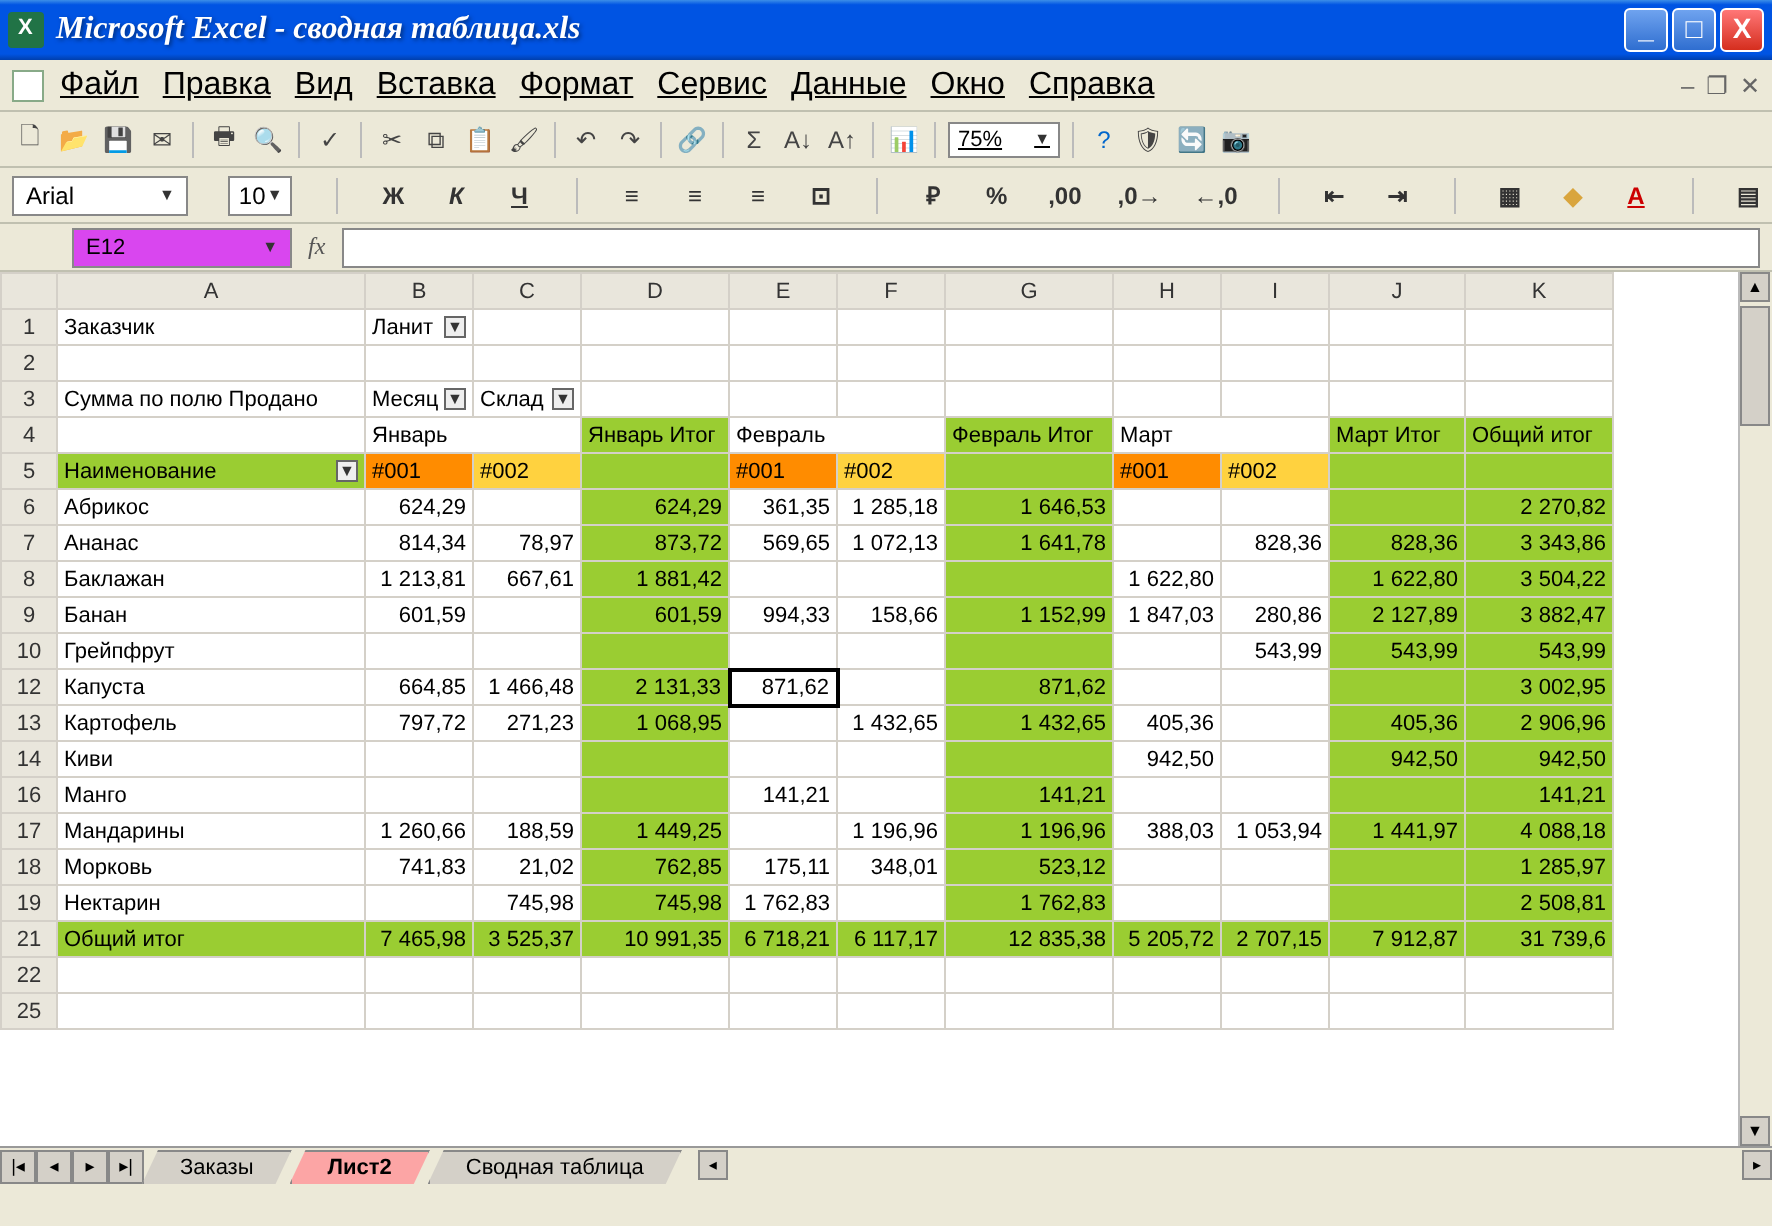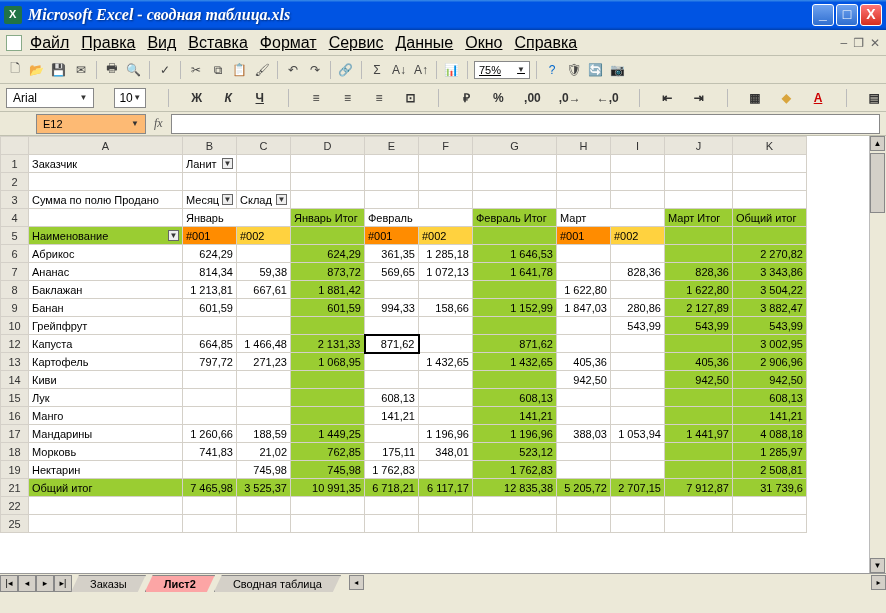--- a/index.html
+++ b/index.html
@@ -25,21 +25,21 @@
 .zoom-field { width: 56px; height: 18px; border: 1px solid #888; background: #fff; font-size: 11px; padding: 0 4px; display: flex; align-items: center; text-decoration: underline; }
 .zoom-field .arrow { margin-left: auto; font-size: 8px; color: #333; }
 
 .fmtbar { height: 28px; background: #ece9d8; display: flex; align-items: center; padding: 2px 6px; gap: 20px; border-bottom: 1px solid #c0c0b0; }
 .font-name { width: 130px; height: 20px; border: 1px solid #888; background: #fff; padding: 0 6px; display: flex; align-items: center; font-size: 12px; }
 .font-size { width: 44px; height: 20px; border: 1px solid #888; background: #fff; padding: 0 4px; display: flex; align-items: center; font-size: 12px; }
 .dropdown-arrow { margin-left: auto; font-size: 8px; color: #333; }
 .fmt-btn { width: 18px; height: 18px; font: bold 12px Arial; color: #333; display: flex; align-items: center; justify-content: center; cursor: pointer; }
 
 .namebox-row { height: 24px; background: #ece9d8; display: flex; align-items: center; padding: 2px 6px; border-bottom: 1px solid #c0c0b0; }
-.namebox { width: 110px; height: 20px; background: #fdba74; border: 1px solid #888; padding: 0 6px; display: flex; align-items: center; font-size: 11px; margin-left: 30px; }
+.namebox { width: 110px; height: 20px; background: #d946ef; border: 1px solid #888; padding: 0 6px; display: flex; align-items: center; font-size: 11px; margin-left: 30px; }
 .fx { font: italic 12px serif; margin: 0 8px; color: #555; }
 .formula-bar { flex: 1; height: 20px; background: #fff; border: 1px solid #888; }
 
 .sheet-wrap { position: relative; height: 437px; background: #fff; overflow: hidden; }
 .grid { border-collapse: collapse; table-layout: fixed; font-size: 11px; }
 .grid th, .grid td { border: 1px solid #d4d0c8; height: 18px; padding: 0 3px; overflow: hidden; white-space: nowrap; }
 .grid th { background: #e9e6dc; font-weight: normal; text-align: center; color: #333; }
 .grid .rowhdr { background: #e9e6dc; text-align: center; width: 28px; }
 .grid td { text-align: right; }
 .grid td.txt { text-align: left; }
@@ -289,21 +289,21 @@
           <td class="itog-col">1&nbsp;646,53</td>
           <td></td>
           <td></td>
           <td class="itog-col"></td>
           <td class="itog-col">2&nbsp;270,82</td>
         </tr>
         <tr>
           <th class="rowhdr">7</th>
           <td class="txt">Ананас</td>
           <td>814,34</td>
-          <td>59,38</td>
+          <td>78,97</td>
           <td class="itog-col">873,72</td>
           <td class="">569,65</td>
           <td>1&nbsp;072,13</td>
           <td class="itog-col">1&nbsp;641,78</td>
           <td></td>
           <td>828,36</td>
           <td class="itog-col">828,36</td>
           <td class="itog-col">3&nbsp;343,86</td>
         </tr>
         <tr>
@@ -382,34 +382,20 @@
           <td></td>
           <td></td>
           <td class="itog-col"></td>
           <td class=""></td>
           <td></td>
           <td class="itog-col"></td>
           <td>942,50</td>
           <td></td>
           <td class="itog-col">942,50</td>
           <td class="itog-col">942,50</td>
-        </tr>
-        <tr>
-          <th class="rowhdr">15</th>
-          <td class="txt">Лук</td>
-          <td></td>
-          <td></td>
-          <td class="itog-col"></td>
-          <td class="">608,13</td>
-          <td></td>
-          <td class="itog-col">608,13</td>
-          <td></td>
-          <td></td>
-          <td class="itog-col"></td>
-          <td class="itog-col">608,13</td>
         </tr>
         <tr>
           <th class="rowhdr">16</th>
           <td class="txt">Манго</td>
           <td></td>
           <td></td>
           <td class="itog-col"></td>
           <td class="">141,21</td>
           <td></td>
           <td class="itog-col">141,21</td>

